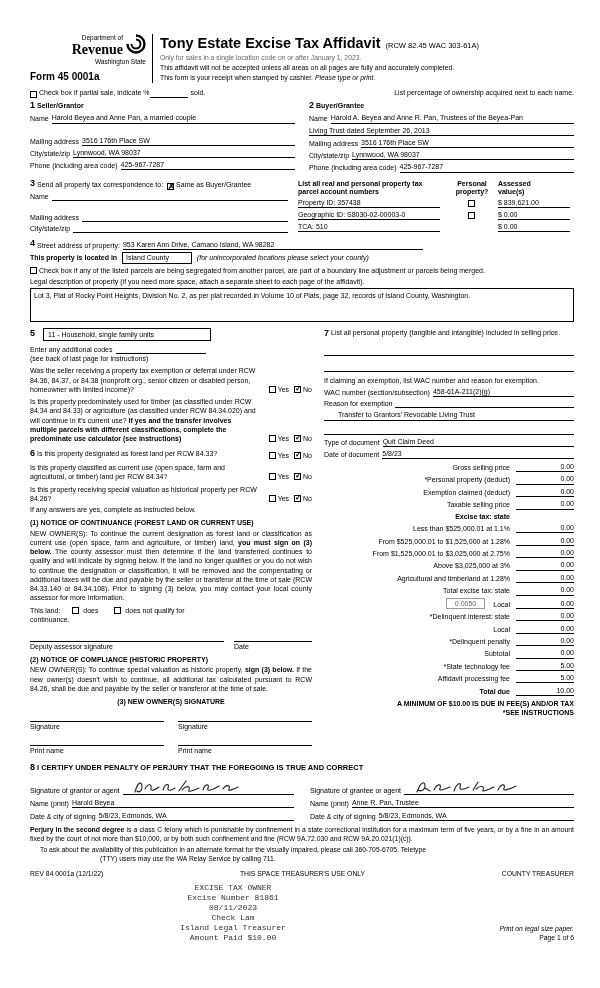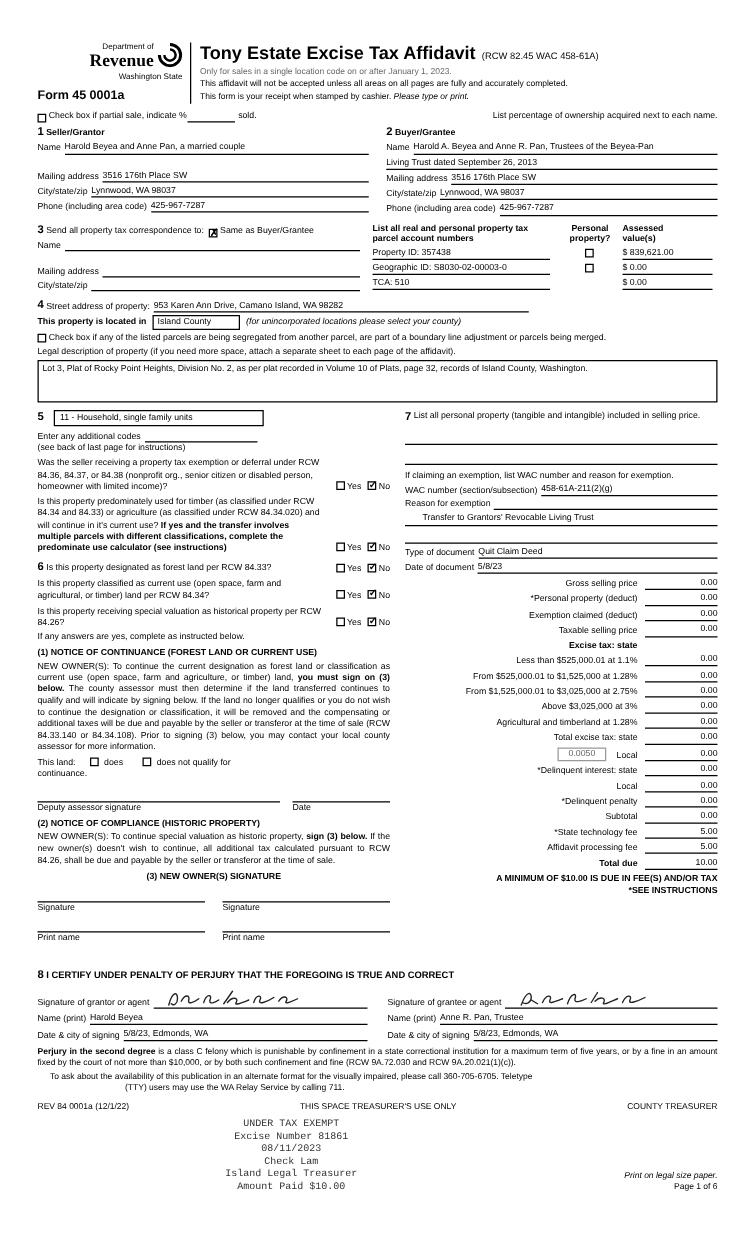--- a/index.html
+++ b/index.html
@@ -75,21 +75,21 @@
   .center{text-align:center;}
   
   .mline{display:flex;justify-content:flex-end;align-items:flex-end;margin-top:2.2px;}
   .mlbl{text-align:right;white-space:nowrap;}
   .mval{width:58px;text-align:right;border-bottom:1px solid #000;margin-left:6px;}
   .mval.noline{border-bottom:none;}
   .rate-box{border:1px solid #999;color:#666;padding:0 8px;margin-right:8px;}
   .min-note{font-weight:bold;text-align:right;margin-top:3px;}
   .see-instr{font-weight:bold;text-align:right;}
   
-  .sec8{margin-top:19px;border-top:0;}
+  .sec8{margin-top:7px;border-top:0;}
   .certify{font-weight:bold;font-size:7.5px;}
   .sigcols{display:flex;gap:16px;margin-top:2px;}
   .sigcol{flex:1;min-width:0;}
   .sigrow{display:flex;align-items:flex-end;margin-top:3px;}
   .sigrow .lbl{white-space:nowrap;margin-right:3px;}
   .sigline{flex:1;border-bottom:1px solid #000;position:relative;height:16px;}
   .sigline svg{position:absolute;bottom:-2px;left:8px;}
   
   .perjury{margin-top:5px;font-size:6.8px;text-align:justify;}
   .altformat{margin-top:2px;font-size:6.8px;padding:0 10px;}
@@ -115,21 +115,21 @@
           <path d="M10 1.5 A8.5 8.5 0 1 1 1.5 10" fill="none" stroke="#000" stroke-width="2.4"></path>
           <path d="M10 5.5 A4.5 4.5 0 1 1 5.5 10" fill="none" stroke="#000" stroke-width="2"></path>
         </svg>
       </div>
       <div class="dept-state">Washington State</div>
       <div class="form-no">Form 45 0001a</div>
     </div>
     <div class="hdr-right">
       <div>
         <span class="title">Tony Estate Excise Tax Affidavit</span>
-        <span class="title-rcw">(RCW 82.45 WAC 458-61A)</span>
+        <span class="title-rcw">(RCW 82.45 WAC 303-61A)</span>
       </div>
       <div class="note gray">Only for sales in a single location code on or after January 1, 2023.</div>
       <div class="note">This affidavit will not be accepted unless all areas on all pages are fully and accurately completed.</div>
       <div class="note"><span>This form is your receipt when stamped by cashier. </span><span class="i">Please type or print.</span></div>
     </div>
   </div>
 
   <div class="partial-row">
     <span class="cb"></span>
     <span>Check box if partial sale, indicate %</span>
@@ -499,21 +499,21 @@
   </div>
 
   <div class="footer-row">
     <span>REV 84 0001a  (12/1/22)</span>
     <span>THIS SPACE TREASURER'S USE ONLY</span>
     <span>COUNTY TREASURER</span>
   </div>
 
   <div class="bottom">
     <div class="stamp">
-      <div>UNDER TAX EXEMPT</div>
+      <div>EXCISE TAX OWNER</div>
       <div>Excise Number 81861</div>
       <div>08/11/2023</div>
       <div>Check Lam</div>
       <div>Island Legal Treasurer</div>
       <div>Amount Paid $10.00</div>
     </div>
     <div class="legal-note">
       <div class="i">Print on legal size paper.</div>
       <div>Page 1 of 6</div>
     </div>

